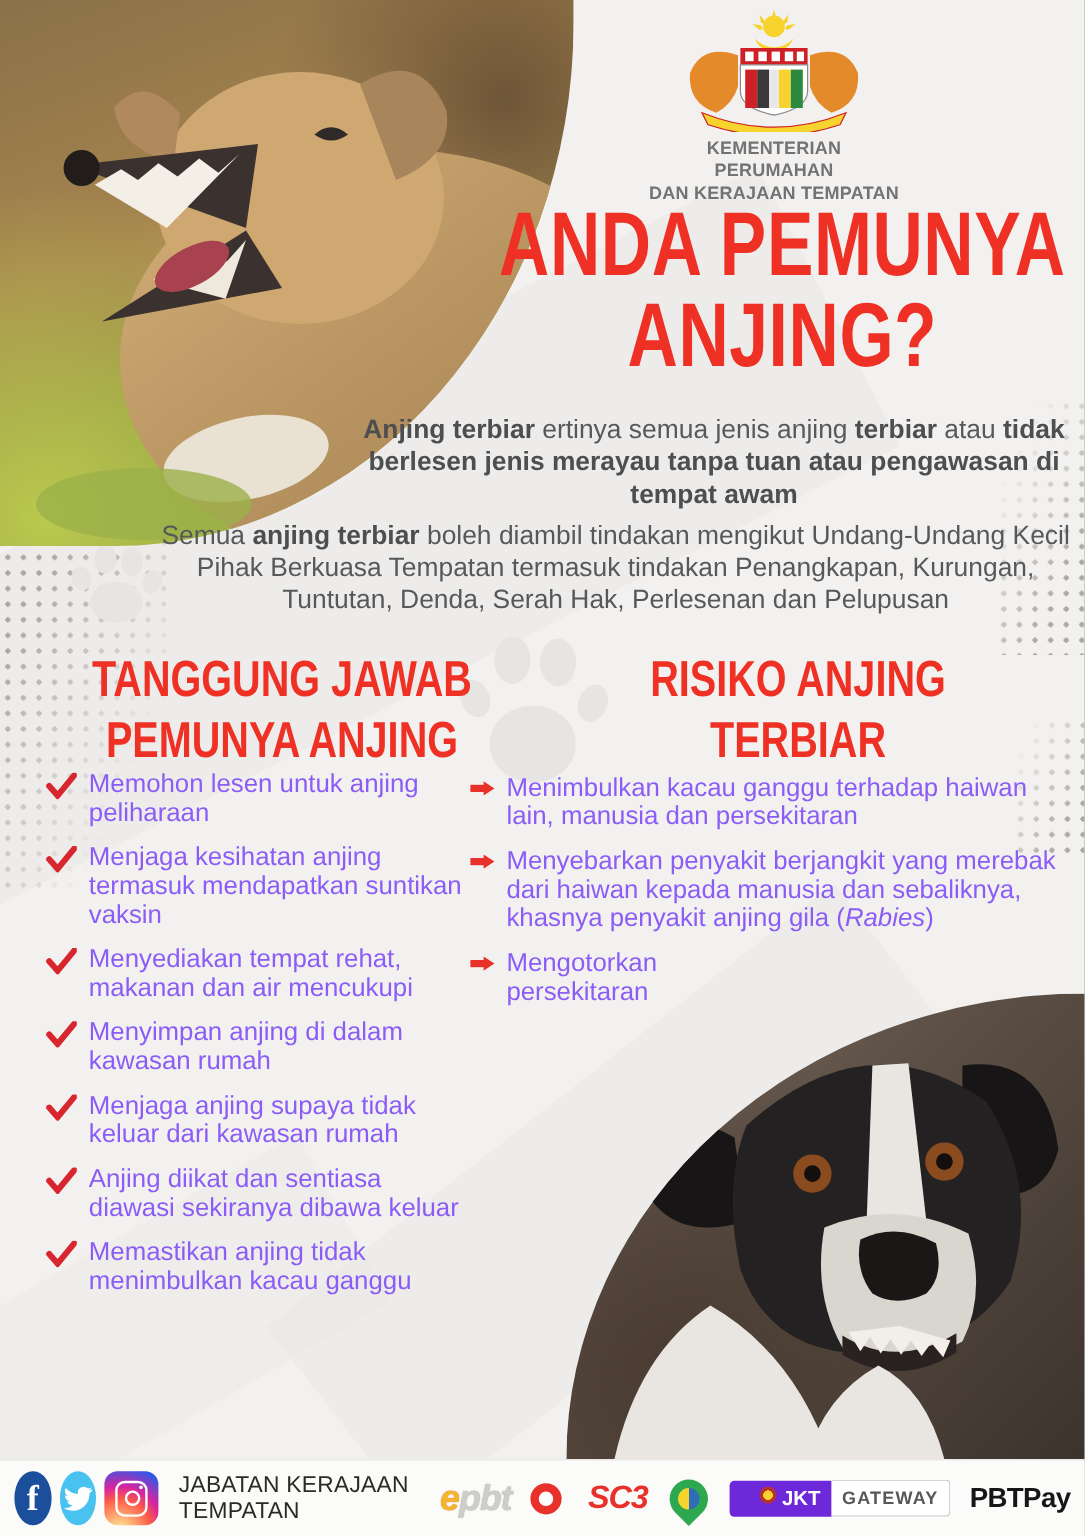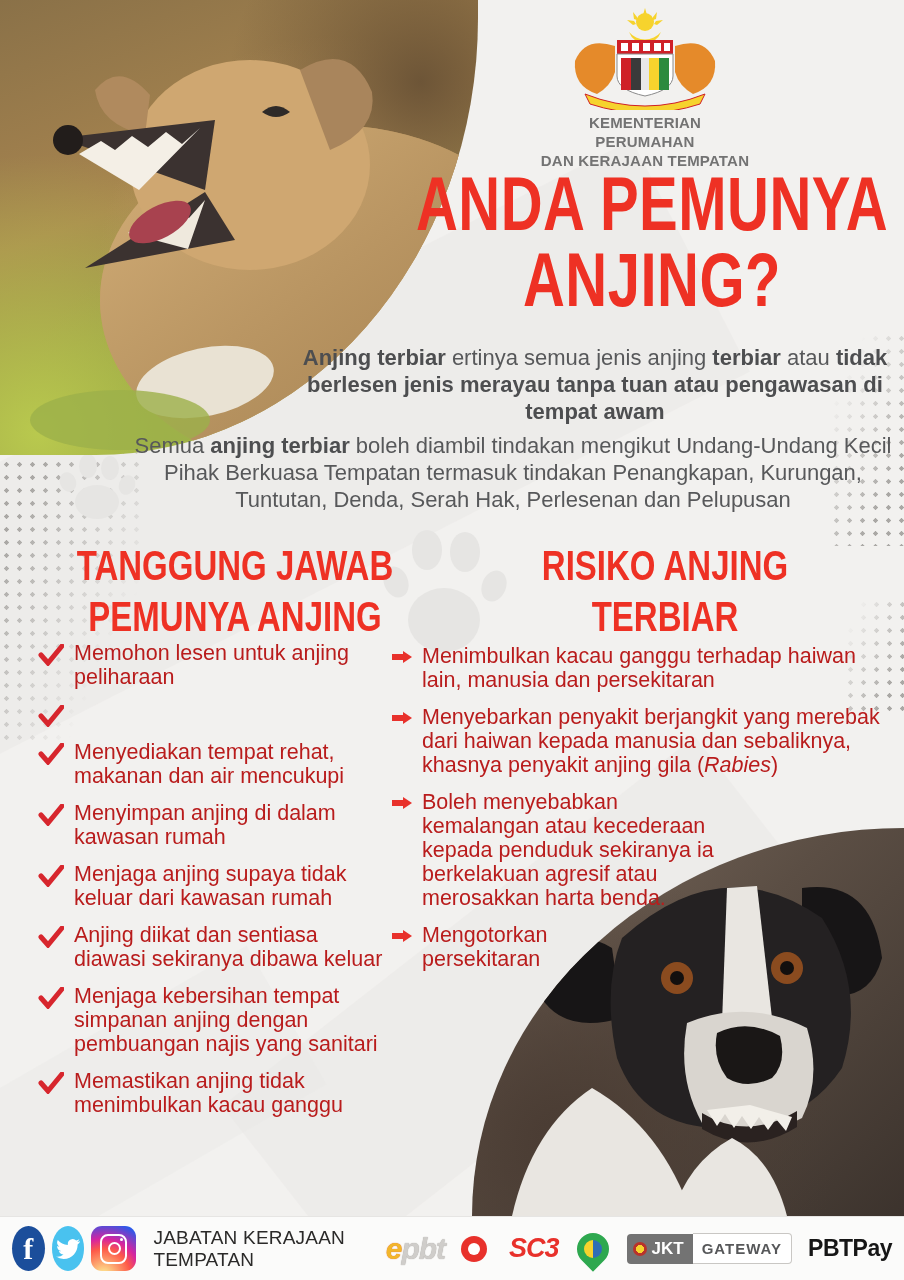--- a/index.html
+++ b/index.html
@@ -65,21 +65,21 @@
   #law{left:128px;top:410px;width:770px;}
   
   .sec-head{z-index:3;color:#ee3124;font-weight:800;font-size:33px;letter-spacing:0px;
     transform:scaleY(1.28);transform-origin:top center;text-align:center;line-height:40px;white-space:nowrap;}
   #head-left{left:60px;top:540px;width:350px;}
   #head-right{left:470px;top:540px;width:390px;}
   
   #left-col{left:38px;top:641px;width:348px;z-index:3;}
   #right-col{left:392px;top:644px;width:505px;z-index:3;}
   .li{display:flex;align-items:flex-start;margin-bottom:13px;}
-  .li p{margin:0;color:#b91c1c;font-size:21.5px;line-height:24px;}
+  .li p{margin:0;color:#8b5cf6;font-size:21.5px;line-height:24px;}
   .check{flex:0 0 26px;margin-top:3px;margin-right:10px;}
   .arrow{flex:0 0 22px;margin-top:7px;margin-right:8px;position:relative;height:12px;}
   .arrow .bar{position:absolute;left:0;top:3px;width:12px;height:6px;background:#e8312b;}
   .arrow .tip{position:absolute;left:11px;top:0;width:0;height:0;
     border-left:9px solid #e8312b;border-top:6px solid transparent;border-bottom:6px solid transparent;}
   .narrow3 p{max-width:298px;}
   .narrow4 p{max-width:230px;}
   
   #footer{left:0;bottom:0;width:904px;height:64px;background:#fbfbfa;z-index:5;
     border-top:1px solid #e6e5e3;display:flex;align-items:center;justify-content:space-between;
@@ -96,22 +96,22 @@
   .plogo{margin-left:16px;display:flex;align-items:center;}
   #epbt{font-style:italic;font-weight:800;font-size:30px;color:#cfcdca;letter-spacing:-1px;
     text-shadow:0 0 1px #9a9894;}
   #epbt .e{color:#f2b62b;text-shadow:0 0 1px #d8551f;}
   #osc-ring{width:26px;height:26px;border-radius:50%;background:#e8312b;position:relative;margin-right:2px;}
   #osc-ring::after{content:"";position:absolute;left:7px;top:7px;width:12px;height:12px;border-radius:50%;background:#fff;}
   #osc-txt{font-style:italic;font-weight:800;font-size:27px;color:#e8312b;letter-spacing:-1px;margin-left:20px;}
   #pin{width:32px;height:32px;background:#2ea84f;border-radius:50% 50% 50% 0;transform:rotate(-45deg);position:relative;margin:0 2px;}
   #pin .core{position:absolute;left:7px;top:7px;width:18px;height:18px;border-radius:50%;
     background:linear-gradient(90deg,#f6d32d 50%,#2f6db5 50%);transform:rotate(45deg);}
-  #jkt-box{background:#737373;color:#fff;font-weight:800;font-size:17px;border-radius:4px 0 0 4px;
-    padding:5px 9px 5px 6px;display:flex;align-items:center;}
+  #jkt-box{background:#6d28d9;color:#fff;font-weight:800;font-size:17px;border-radius:4px 0 0 4px;
+    padding:5px 9px 5px 25px;display:flex;align-items:flex-start;}
   #jkt-crest{width:14px;height:14px;border-radius:50%;background:radial-gradient(circle,#f6d32d 40%,#b8332a 41%);margin-right:5px;}
   #gateway-box{background:#fff;border:1px solid #c9c7c4;border-left:none;border-radius:0 4px 4px 0;
     color:#57585a;font-weight:800;font-size:15px;letter-spacing:1px;padding:6px 9px;}
   #pbtpay{font-weight:800;font-size:23px;color:#161616;letter-spacing:-.5px;text-align:right;}
 </style>
 </head>
 <body>
 
 <div id="poster">
 
@@ -236,20 +236,21 @@
     <div class="li">
         <svg class="check" width="26" height="22" viewBox="0 0 26 22">
           <path d="M3 11 L10 19 L24 2" fill="none" stroke="#d7262d" stroke-width="5" stroke-linecap="round"></path>
         </svg>
         <p>Memohon lesen untuk anjing peliharaan</p>
       </div>
     <div class="li">
         <svg class="check" width="26" height="22" viewBox="0 0 26 22">
           <path d="M3 11 L10 19 L24 2" fill="none" stroke="#d7262d" stroke-width="5" stroke-linecap="round"></path>
         </svg>
+        <p>Menjaga kesihatan anjing termasuk mendapatkan suntikan vaksin</p>
       </div>
     <div class="li">
         <svg class="check" width="26" height="22" viewBox="0 0 26 22">
           <path d="M3 11 L10 19 L24 2" fill="none" stroke="#d7262d" stroke-width="5" stroke-linecap="round"></path>
         </svg>
         <p>Menyediakan tempat rehat, makanan dan air mencukupi</p>
       </div>
     <div class="li">
         <svg class="check" width="26" height="22" viewBox="0 0 26 22">
           <path d="M3 11 L10 19 L24 2" fill="none" stroke="#d7262d" stroke-width="5" stroke-linecap="round"></path>
@@ -260,26 +261,20 @@
         <svg class="check" width="26" height="22" viewBox="0 0 26 22">
           <path d="M3 11 L10 19 L24 2" fill="none" stroke="#d7262d" stroke-width="5" stroke-linecap="round"></path>
         </svg>
         <p>Menjaga anjing supaya tidak keluar dari kawasan rumah</p>
       </div>
     <div class="li">
         <svg class="check" width="26" height="22" viewBox="0 0 26 22">
           <path d="M3 11 L10 19 L24 2" fill="none" stroke="#d7262d" stroke-width="5" stroke-linecap="round"></path>
         </svg>
         <p>Anjing diikat dan sentiasa diawasi sekiranya dibawa keluar</p>
-      </div>
-    <div class="li">
-        <svg class="check" width="26" height="22" viewBox="0 0 26 22">
-          <path d="M3 11 L10 19 L24 2" fill="none" stroke="#d7262d" stroke-width="5" stroke-linecap="round"></path>
-        </svg>
-        <p>Menjaga kebersihan tempat simpanan  anjing dengan pembuangan najis yang sanitari</p>
       </div>
     <div class="li">
         <svg class="check" width="26" height="22" viewBox="0 0 26 22">
           <path d="M3 11 L10 19 L24 2" fill="none" stroke="#d7262d" stroke-width="5" stroke-linecap="round"></path>
         </svg>
         <p>Memastikan anjing tidak menimbulkan kacau ganggu</p>
       </div>
   </div>
 
   <div id="right-col" class="abs">
@@ -289,27 +284,20 @@
           <span class="tip"></span>
         </span>
         <p>Menimbulkan kacau ganggu terhadap haiwan lain, manusia dan persekitaran</p>
       </div>
     <div class="li">
         <span class="arrow">
           <span class="bar"></span>
           <span class="tip"></span>
         </span>
         <p><span>Menyebarkan penyakit berjangkit yang merebak dari haiwan kepada manusia dan sebaliknya, khasnya penyakit anjing gila (</span><i>Rabies</i><span>)</span></p>
-      </div>
-    <div class="li narrow3">
-        <span class="arrow">
-          <span class="bar"></span>
-          <span class="tip"></span>
-        </span>
-        <p>Boleh menyebabkan kemalangan atau kecederaan kepada penduduk sekiranya ia berkelakuan agresif atau merosakkan harta benda.</p>
       </div>
     <div class="li narrow4">
         <span class="arrow">
           <span class="bar"></span>
           <span class="tip"></span>
         </span>
         <p>Mengotorkan persekitaran</p>
       </div>
   </div>
 

